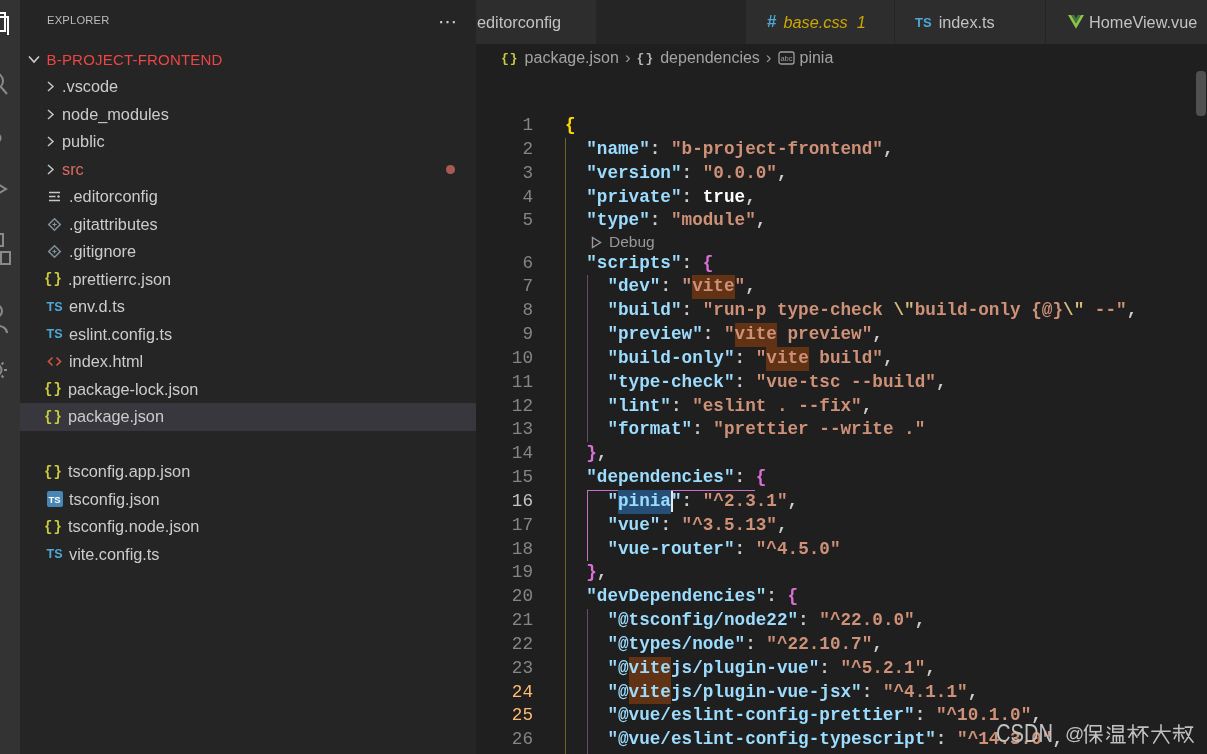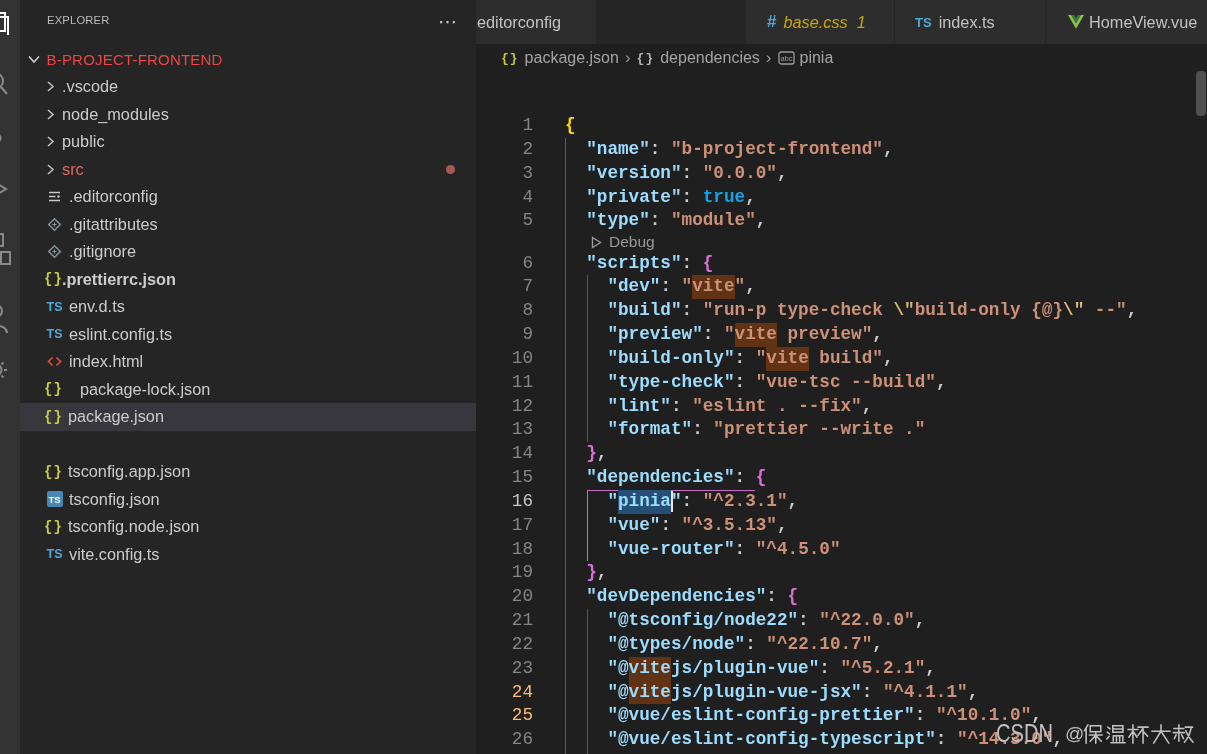--- a/index.html
+++ b/index.html
@@ -105,41 +105,41 @@
       <span class="ic">
         <svg width="15" height="15" viewBox="0 0 15 15">
           <rect x="3.4" y="3.4" width="8.2" height="8.2" fill="none" stroke="#82929a" stroke-width="1.5" transform="rotate(45 7.5 7.5)"></rect>
           <path d="M5.4 7.5 H9.6 M7.5 5.4 V9.6" stroke="#82929a" stroke-width="1.2"></path>
         </svg>
       </span>
       <span style="margin-left:6px;">.gitattributes</span>
     </div>
 <div class="row" style="top:265px;padding-left:26px;">
       <span class="ic" style="font:bold 14px 'Liberation Mono',monospace;color:#cbcb41;letter-spacing:1.2px;margin-left:-1px">{}</span>
-      <span style="font-weight:bold;">.prettierrc.json</span>
+      <span style="margin-left:6px;">.prettierrc.json</span>
     </div>
 <div class="row" style="top:292.5px;padding-left:26px;">
       <span class="ic" style="font:bold 12.5px 'Liberation Sans',sans-serif;color:#4fa8d8">TS</span>
       <span style="margin-left:6px;">env.d.ts</span>
     </div>
 <div class="row" style="top:320px;padding-left:26px;">
       <span class="ic" style="font:bold 12.5px 'Liberation Sans',sans-serif;color:#4fa8d8">TS</span>
       <span style="margin-left:6px;">eslint.config.ts</span>
     </div>
 <div class="row" style="top:347.5px;padding-left:26px;">
       <span class="ic">
         <svg width="15" height="13" viewBox="0 0 15 13">
           <path d="M5.5 2.5 L1.5 6.5 L5.5 10.5 M9.5 2.5 L13.5 6.5 L9.5 10.5" fill="none" stroke="#d0533f" stroke-width="1.7"></path>
         </svg>
       </span>
       <span style="margin-left:6px;">index.html</span>
     </div>
 <div class="row" style="top:375px;padding-left:26px;">
       <span class="ic" style="font:bold 14px 'Liberation Mono',monospace;color:#cbcb41;letter-spacing:1.2px;margin-left:-1px">{}</span>
-      <span style="margin-left:18px;">package-lock.json</span>
+      <span style="margin-left:6px;">package-lock.json</span>
     </div>
 <div class="row" style="top:402.5px;background:#37373d;padding-left:26px;">
       <span class="ic" style="font:bold 14px 'Liberation Mono',monospace;color:#cbcb41;letter-spacing:1.2px;margin-left:-1px">{}</span>
       <span style="margin-left:6px;">package.json</span>
     </div>
 <div class="row" style="top:457.5px;padding-left:26px;">
       <span class="ic" style="font:bold 14px 'Liberation Mono',monospace;color:#cbcb41;letter-spacing:1.2px;margin-left:-1px">{}</span>
       <span style="margin-left:6px;">tsconfig.app.json</span>
     </div>
 <div class="row" style="top:485px;padding-left:26px;">
@@ -202,21 +202,21 @@
 <div class="guide" style="left:586.5px;top:489.90000000000003px;height:71.51999999999992px;background:#c86ec8"></div>
 <div class="abs" style="left:586.5px;top:489.90000000000003px;width:168.5px;height:1px;background:#c86ec8"></div>
 <div class="guide" style="left:586.5px;top:609.0999999999999px;height:144.9000000000001px;background:#6a4a6a"></div>
 <div class="ln" style="left:483px;top:114.0px;color:#858585">1</div>
 <div class="cl" style="left:565.0px;top:114.0px"><span style="color:#ffd700">{</span></div>
 <div class="ln" style="left:483px;top:137.84px;color:#858585">2</div>
 <div class="cl" style="left:565.0px;top:137.84px"><span style="color:#cccccc">  </span><span style="color:#9cdcfe">"name"</span><span style="color:#cccccc">: </span><span style="color:#ce9178">"b-project-frontend"</span><span style="color:#cccccc">,</span></div>
 <div class="ln" style="left:483px;top:161.68px;color:#858585">3</div>
 <div class="cl" style="left:565.0px;top:161.68px"><span style="color:#cccccc">  </span><span style="color:#9cdcfe">"version"</span><span style="color:#cccccc">: </span><span style="color:#ce9178">"0.0.0"</span><span style="color:#cccccc">,</span></div>
 <div class="ln" style="left:483px;top:185.51999999999998px;color:#858585">4</div>
-<div class="cl" style="left:565.0px;top:185.51999999999998px"><span style="color:#cccccc">  </span><span style="color:#9cdcfe">"private"</span><span style="color:#cccccc">: </span><span style="color:#0ea5e9">true</span><span style="color:#cccccc">,</span></div>
+<div class="cl" style="left:565.0px;top:185.51999999999998px"><span style="color:#cccccc">  </span><span style="color:#9cdcfe">"private"</span><span style="color:#cccccc">: </span><span style="color:#ffffff">true</span><span style="color:#cccccc">,</span></div>
 <div class="ln" style="left:483px;top:209.36px;color:#858585">5</div>
 <div class="cl" style="left:565.0px;top:209.36px"><span style="color:#cccccc">  </span><span style="color:#9cdcfe">"type"</span><span style="color:#cccccc">: </span><span style="color:#ce9178">"module"</span><span style="color:#cccccc">,</span></div>
 <div class="ln" style="left:483px;top:251.5px;color:#858585">6</div>
 <div class="cl" style="left:565.0px;top:251.5px"><span style="color:#cccccc">  </span><span style="color:#9cdcfe">"scripts"</span><span style="color:#cccccc">: </span><span style="color:#da70d6">{</span></div>
 <div class="ln" style="left:483px;top:275.34px;color:#858585">7</div>
 <div class="box" style="left:692.224px;top:275.34px;width:42.408px;height:23.84px;background:#613214"></div>
 <div class="cl" style="left:565.0px;top:275.34px"><span style="color:#cccccc">    </span><span style="color:#9cdcfe">"dev"</span><span style="color:#cccccc">: </span><span style="color:#ce9178">"vite"</span><span style="color:#cccccc">,</span></div>
 <div class="ln" style="left:483px;top:299.18px;color:#858585">8</div>
 <div class="cl" style="left:565.0px;top:299.18px"><span style="color:#cccccc">    </span><span style="color:#9cdcfe">"build"</span><span style="color:#cccccc">: </span><span style="color:#ce9178">"run-p type-check </span><span style="color:#d7ba7d">\"</span><span style="color:#ce9178">build-only {@}</span><span style="color:#d7ba7d">\"</span><span style="color:#ce9178"> --"</span><span style="color:#cccccc">,</span></div>
 <div class="ln" style="left:483px;top:323.02000000000004px;color:#858585">9</div>

